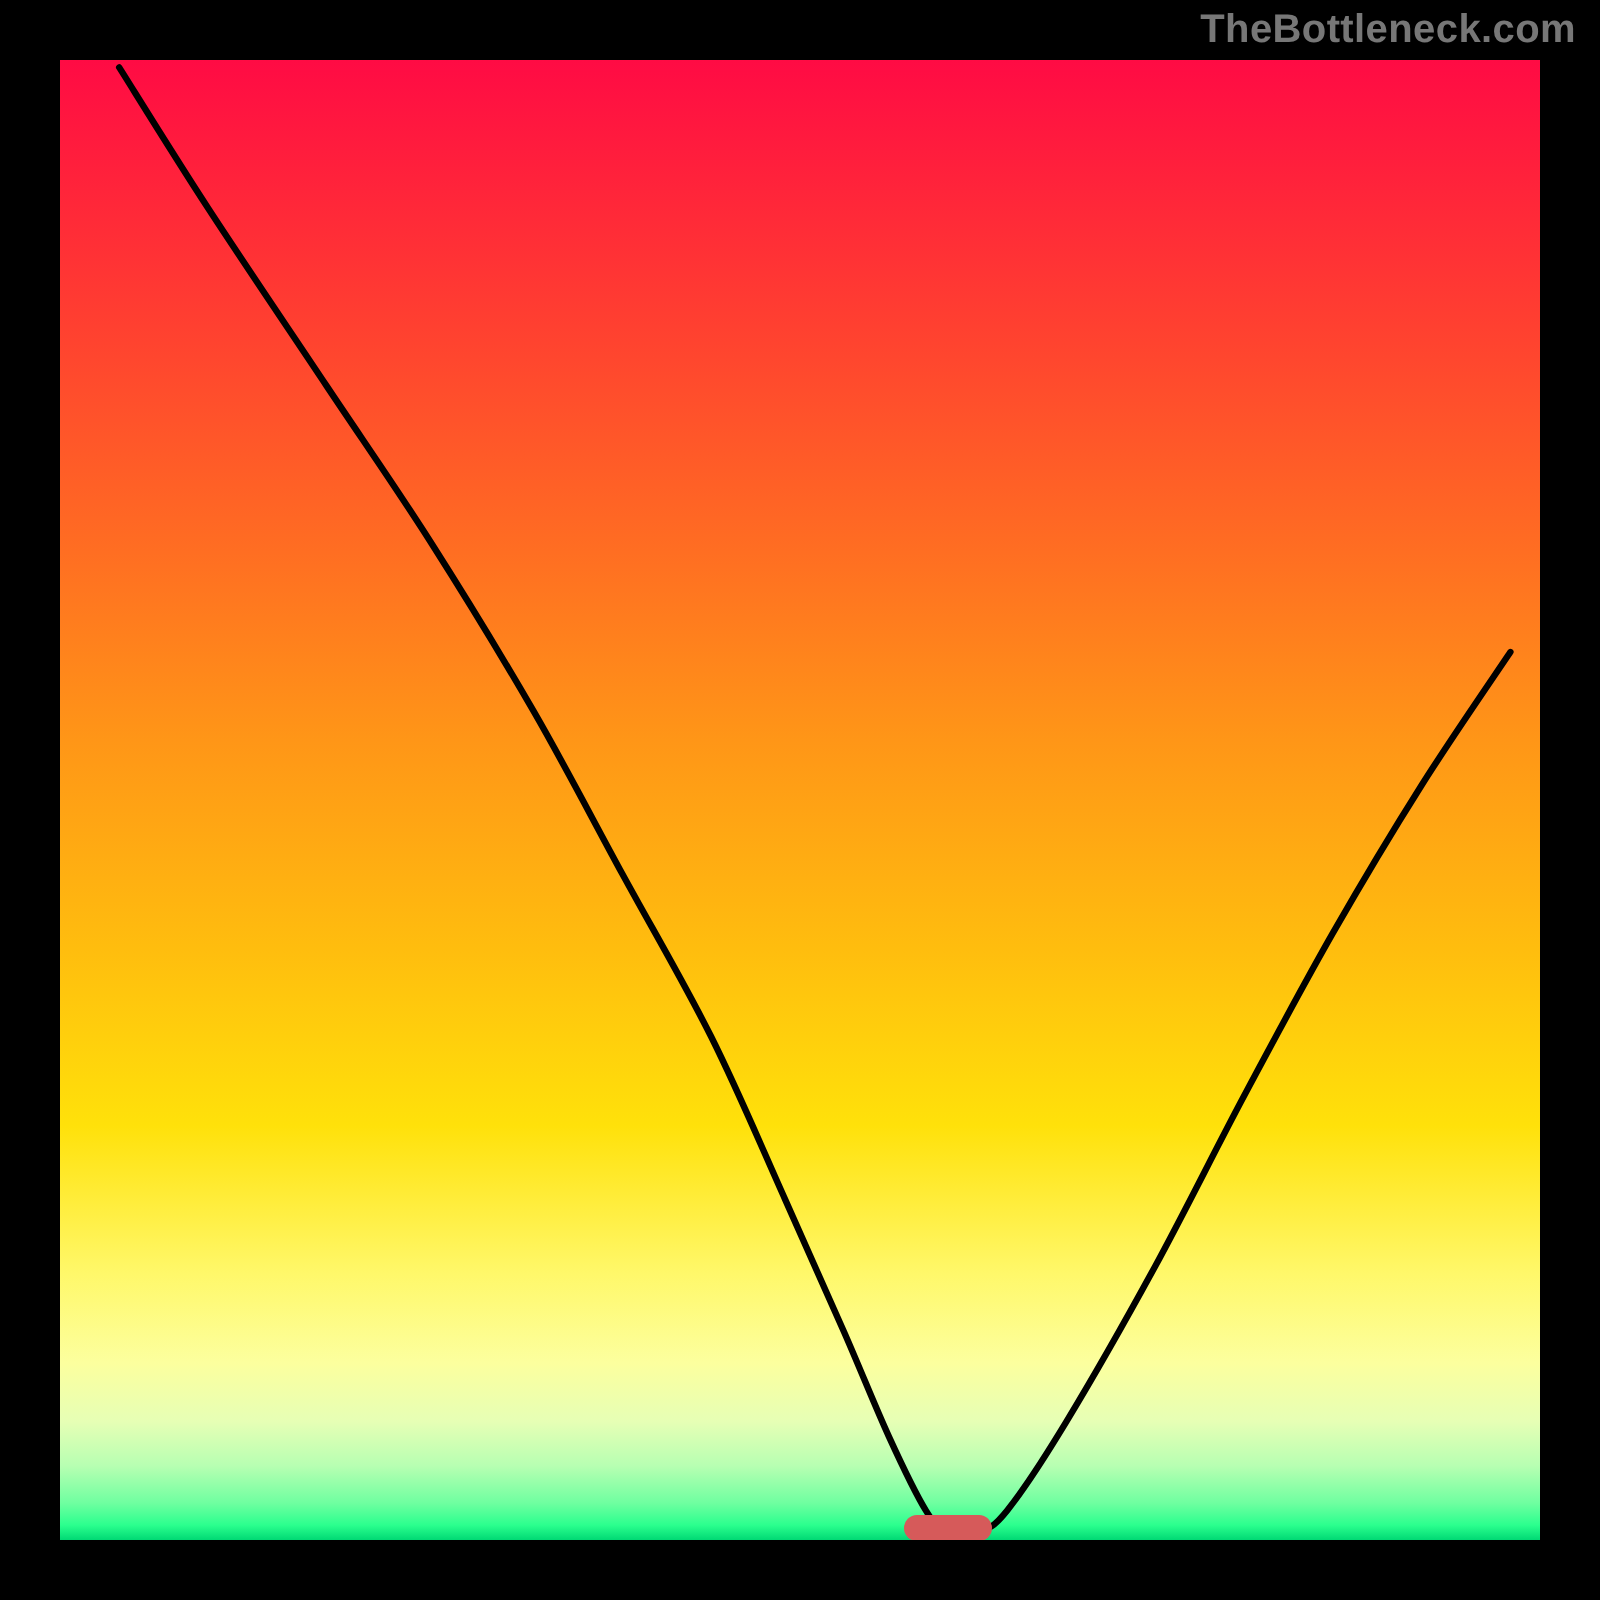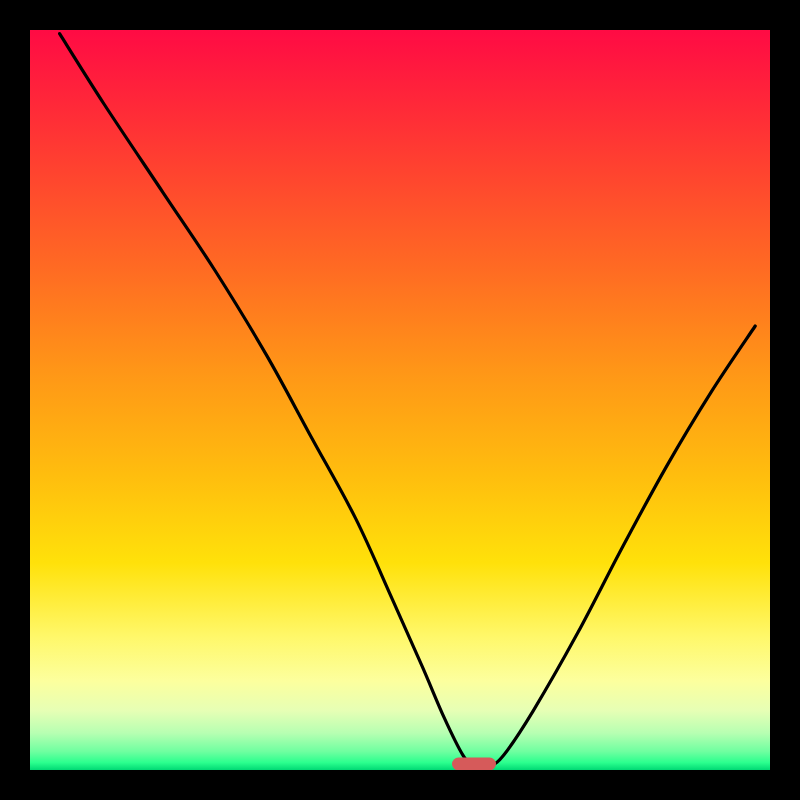--- a/index.html
+++ b/index.html
@@ -85,20 +85,21 @@
     width: 740px;
     height: 740px;
     z-index: 2;
   }
 </style>
 </head>
 <body>
 
 <div class="stage">
 
+  <div class="watermark">TheBottleneck.com</div>
 
   <div class="plot-frame">
     <div class="plot-area">
       <div class="gradient"></div>
 
       <svg class="curve" viewBox="0 0 740 740" preserveAspectRatio="none">
         <path id="curve-path" d="M 29.60 3.70 C 37.00 15.42, 56.73 47.48, 74.00 74.00 C 91.27 100.52, 114.70 135.05, 133.20 162.80 C 151.70 190.55, 167.73 213.37, 185.00 240.50 C 202.27 267.63, 220.77 297.85, 236.80 325.60 C 252.83 353.35, 266.40 379.87, 281.20 407.00 C 296.00 434.13, 312.03 461.27, 325.60 488.40 C 339.17 515.53, 351.50 545.13, 362.60 569.80 C 373.70 594.47, 383.57 616.67, 392.20 636.40 C 400.83 656.13, 407.62 673.40, 414.40 688.20 C 421.18 703.00, 427.97 717.18, 432.90 725.20 C 437.83 733.22, 439.68 734.45, 444.00 736.30 C 448.32 738.15, 453.87 738.15, 458.80 736.30 C 463.73 734.45, 466.20 734.45, 473.60 725.20 C 481.00 715.95, 490.87 701.15, 503.20 680.80 C 515.53 660.45, 532.80 630.23, 547.60 603.10 C 562.40 575.97, 577.20 545.75, 592.00 518.00 C 606.80 490.25, 621.60 462.50, 636.40 436.60 C 651.20 410.70, 666.00 386.03, 680.80 362.60 C 695.60 339.17, 717.80 307.10, 725.20 296.00" fill="none" stroke="#000" stroke-width="3.2" stroke-linejoin="round" stroke-linecap="round"></path>
       </svg>
 
       <div id="marker" class="marker" style="left: 444px; top: 734.08px;"></div>

